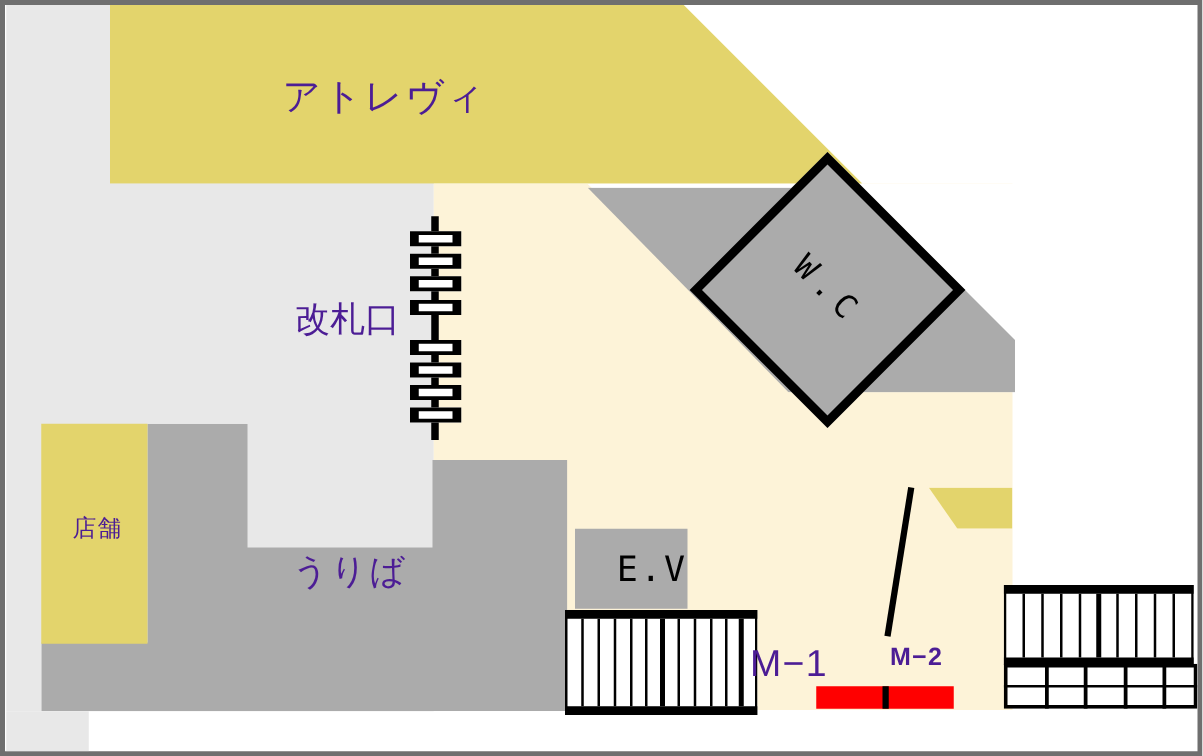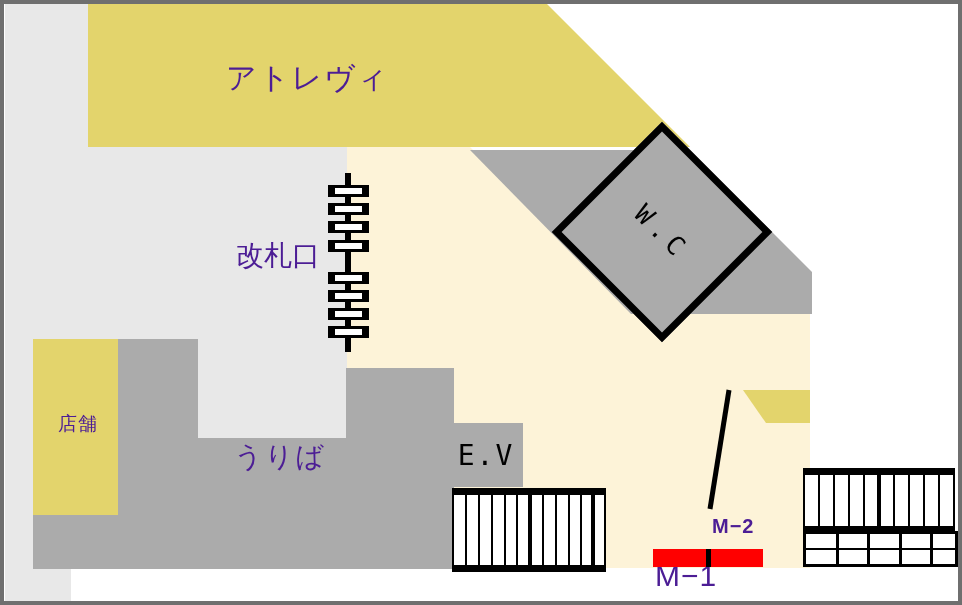--- a/index.html
+++ b/index.html
@@ -47,35 +47,35 @@
   }
   .dark-poly{
     left:29px;top:335px;width:421px;height:230px;
     clip-path:polygon(85px 0,165px 0,165px 99px,313px 99px,313px 29px,421px 29px,421px 230px,0 230px,0 175px,85px 175px);
   }
   .shop-area{left:29px;top:335px;width:85px;height:176px;}
   .yellow-piece{
     left:739px;top:386px;width:67px;height:33px;
     clip-path:polygon(0 0,67px 0,67px 33px,23px 33px);
   }
-  .ev-room{left:445px;top:419px;width:74px;height:64px;
-    display:flex;align-items:center;justify-content:center;}
+  .ev-room{left:456px;top:419px;width:90px;height:64px;
+    display:flex;align-items:center;justify-content:flex-end;}
   .ev-label{
     font-family:"DejaVu Sans Mono","Liberation Mono",monospace;
     font-size:28px;letter-spacing:2px;color:#000;
   }
 
   .map-label{color:#4c1d95;white-space:nowrap;line-height:1.15;}
   .lbl-atrevie{left:222px;top:57px;font-size:30px;letter-spacing:2px;}
   .lbl-gate{left:232px;top:236px;font-size:28px;}
   .lbl-seisan{left:347px;top:370px;font-size:28px;letter-spacing:2px;}
   .lbl-kippu{left:228px;top:404px;font-size:28px;letter-spacing:2px;}
   .lbl-uriba{left:230px;top:437px;font-size:28px;letter-spacing:2px;}
   .lbl-shop{left:54px;top:409px;font-size:19px;letter-spacing:1px;}
-  .lbl-m1{left:651px;top:511px;font-size:30px;letter-spacing:1px;margin-top:44px;}
+  .lbl-m1{left:596px;top:511px;font-size:30px;letter-spacing:1px;}
   .lbl-m2{left:708px;top:511px;font-size:20px;letter-spacing:1px;font-weight:bold;}
 
   
   .gate-icon{left:324px;top:169px;width:41px;height:179px;}
   .gate-spine{position:absolute;left:17px;top:0;width:6px;height:179px;background:#000;}
   .gate-bar{
     position:absolute;left:0;width:41px;height:12px;
     box-sizing:border-box;background:#fff;
     border:3px solid #000;border-left-width:7px;border-right-width:7px;
   }

